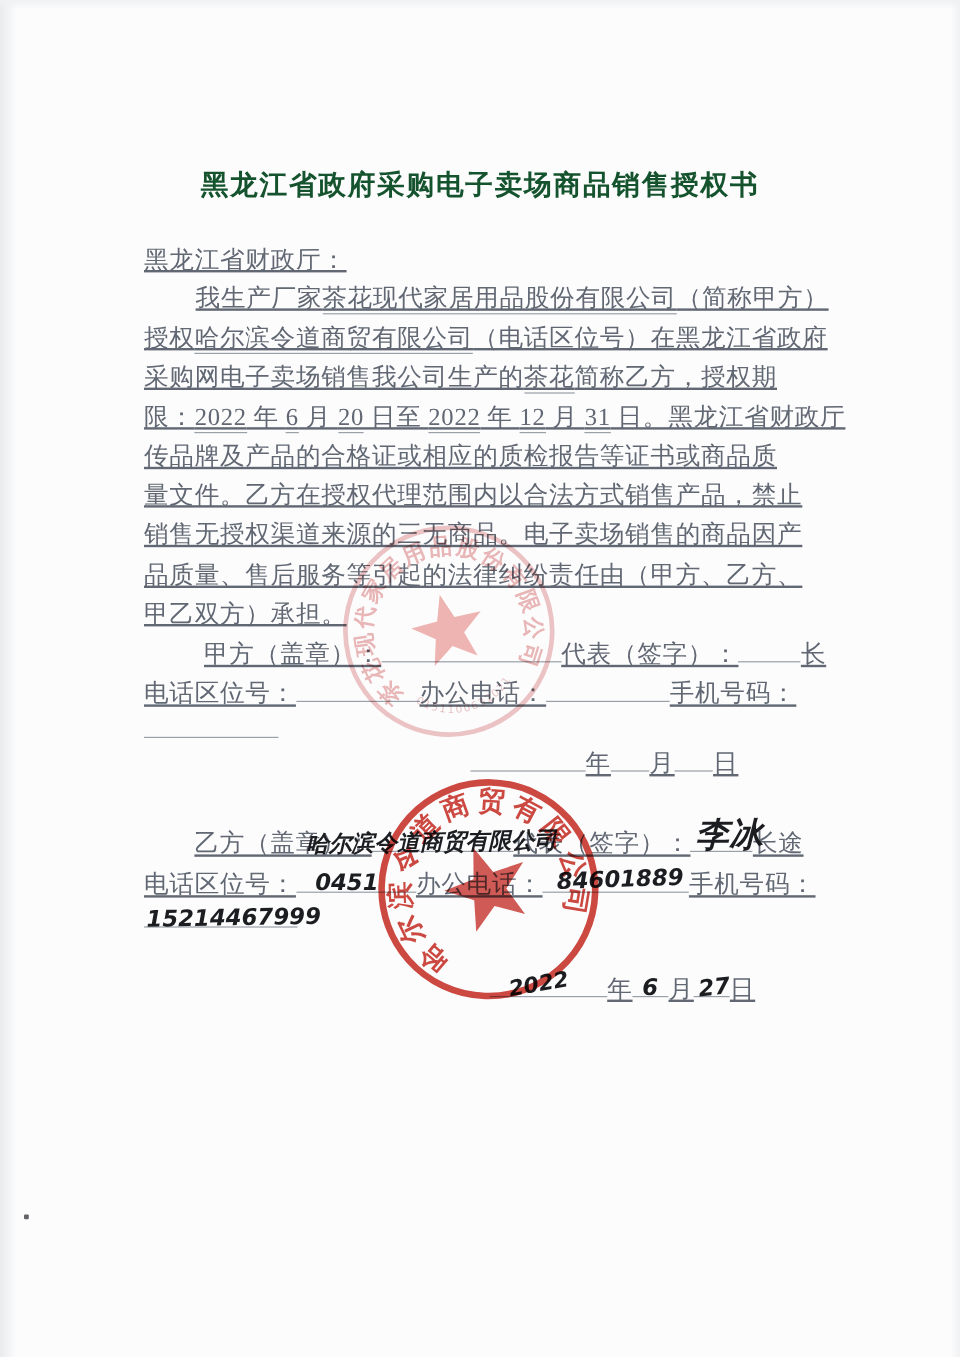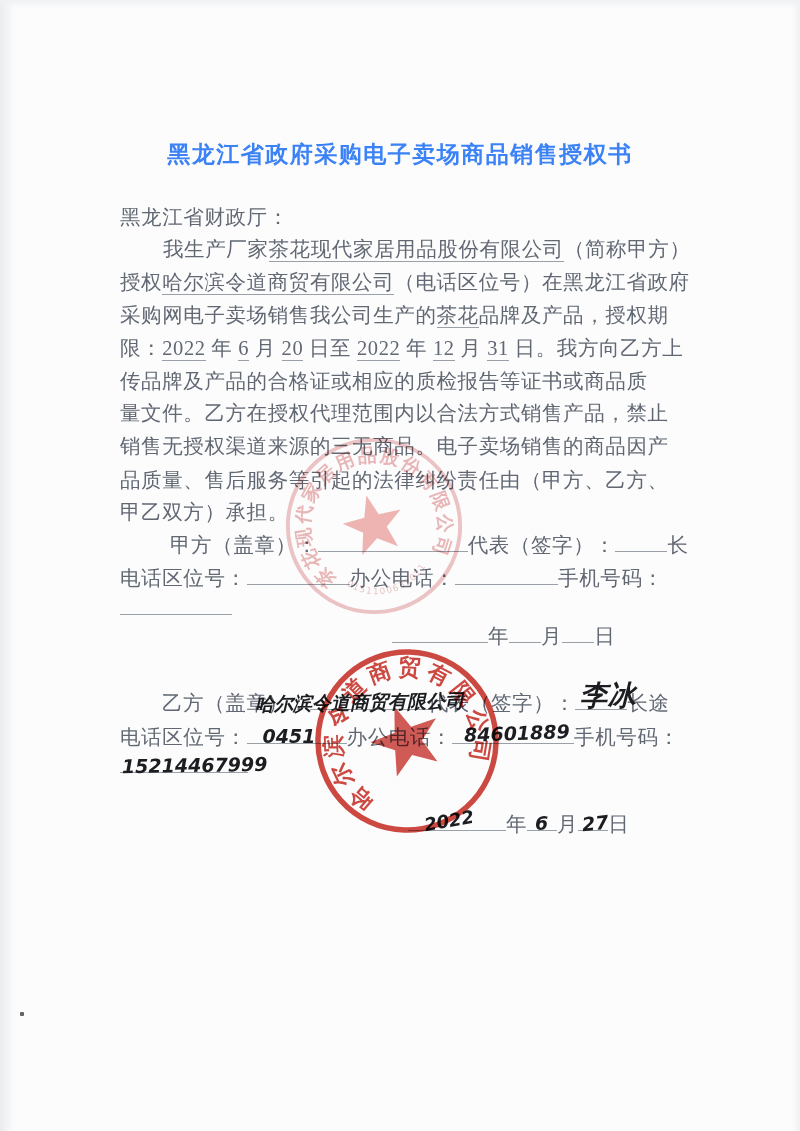--- a/index.html
+++ b/index.html
@@ -11,25 +11,25 @@
   .scan-edge-left{position:absolute;left:0;top:0;bottom:0;width:14px;
     background:linear-gradient(90deg,#e9ebed 0%,rgba(252,252,253,0) 100%);}
   .scan-edge-right{position:absolute;right:0;top:0;bottom:0;width:8px;
     background:linear-gradient(270deg,#f0f1f2 0%,rgba(252,252,253,0) 100%);}
   .scan-edge-top{position:absolute;left:0;right:0;top:0;height:8px;
     background:linear-gradient(180deg,#f0f1f2 0%,rgba(252,252,253,0) 100%);}
   .speck{position:absolute;left:20px;top:1012px;width:4px;height:4px;background:#3a3c40;border-radius:1px;opacity:.8;}
 
   .doc-title{
     position:absolute;top:139px;left:0;right:0;text-align:center;
-    font-size:23px;font-weight:700;letter-spacing:1.5px;color:#3b82f6;
+    font-size:23px;font-weight:700;letter-spacing:1.5px;color:#14532d;
   }
   .line{
     position:absolute;left:120px;width:600px;white-space:nowrap;
-    font-size:20.5px;letter-spacing:0.6px;color:#616873;line-height:1.25;
+    font-size:20.5px;letter-spacing:0.6px;color:#616873;line-height:1.25;text-decoration:underline;
   }
   .u{border-bottom:1.5px solid #99a0a8;padding-bottom:1px;}
   .blank{
     display:inline-block;height:1.05em;vertical-align:baseline;
     border-bottom:1.5px solid #99a0a8;position:relative;
   }
   .hw{
     position:absolute;bottom:-3px;left:2px;line-height:1;white-space:nowrap;
     font-family:"DejaVu Sans",sans-serif;font-style:italic;font-weight:700;
     color:#1c1d20;letter-spacing:0;
@@ -55,25 +55,25 @@
 
   <div class="line" style="top:237px;padding-left:43px">
     <span>我生产厂家</span><span class="u">茶花现代家居用品股份有限公司</span><span>（简称甲方）</span>
   </div>
 
   <div class="line" style="top:270px">
     <span>授权</span><span class="u">哈尔滨令道商贸有限公司</span><span>（电话区位号）在黑龙江省政府</span>
   </div>
 
   <div class="line" style="top:303px">
-    <span>采购网电子卖场销售我公司生产的</span><span class="u">茶花</span><span>品牌及产品，授权期</span>
+    <span>采购网电子卖场销售我公司生产的</span><span class="u">茶花</span><span>简称乙方，授权期</span>
   </div>
 
   <div class="line" style="top:336px">
-    <span>限：</span><span class="u">2022</span><span> 年 </span><span class="u">6</span><span> 月 </span><span class="u">20</span><span> 日至 </span><span class="u">2022</span><span> 年 </span><span class="u">12</span><span> 月 </span><span class="u">31</span><span> 日。我方向乙方上</span>
+    <span>限：</span><span class="u">2022</span><span> 年 </span><span class="u">6</span><span> 月 </span><span class="u">20</span><span> 日至 </span><span class="u">2022</span><span> 年 </span><span class="u">12</span><span> 月 </span><span class="u">31</span><span> 日。黑龙江省财政厅</span>
   </div>
 
   <div class="line" style="top:369px">
     <span>传品牌及产品的合格证或相应的质检报告等证书或商品质</span>
   </div>
   <div class="line" style="top:401px">
     <span>量文件。乙方在授权代理范围内以合法方式销售产品，禁止</span>
   </div>
   <div class="line" style="top:434px">
     <span>销售无授权渠道来源的三无商品。电子卖场销售的商品因产</span>

